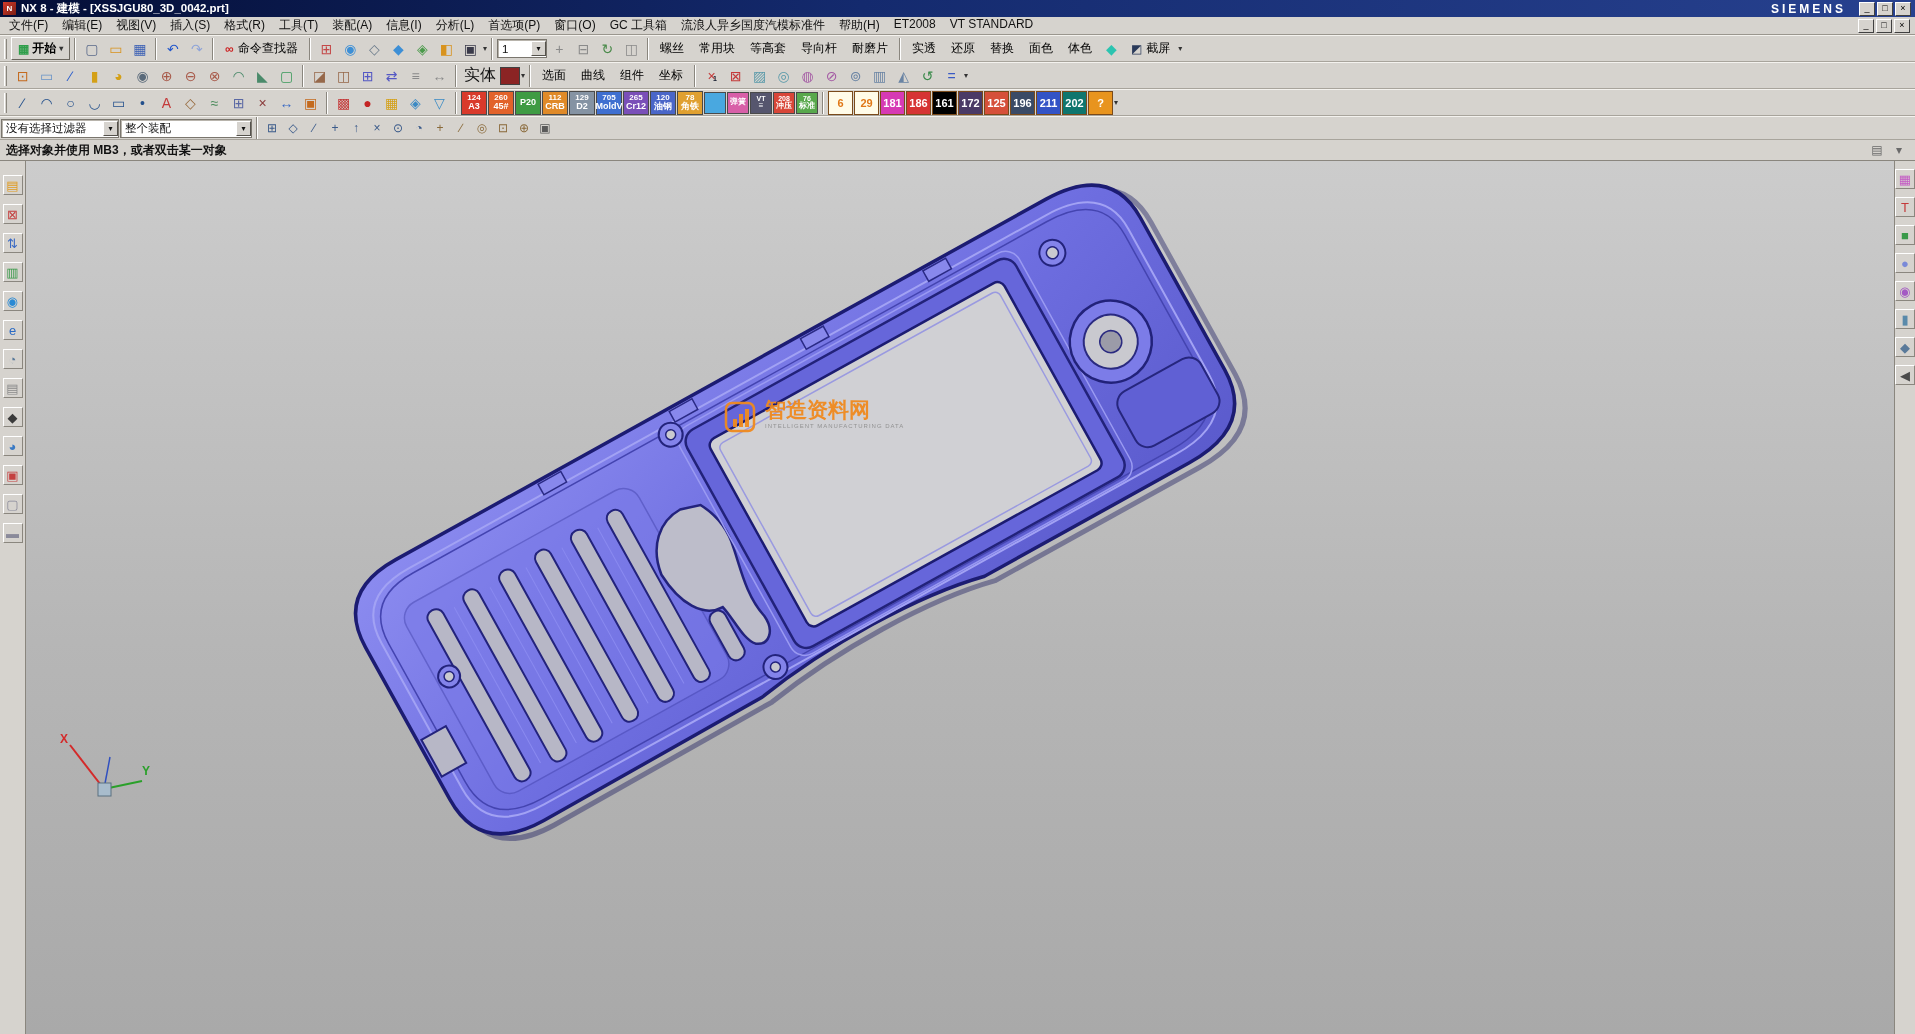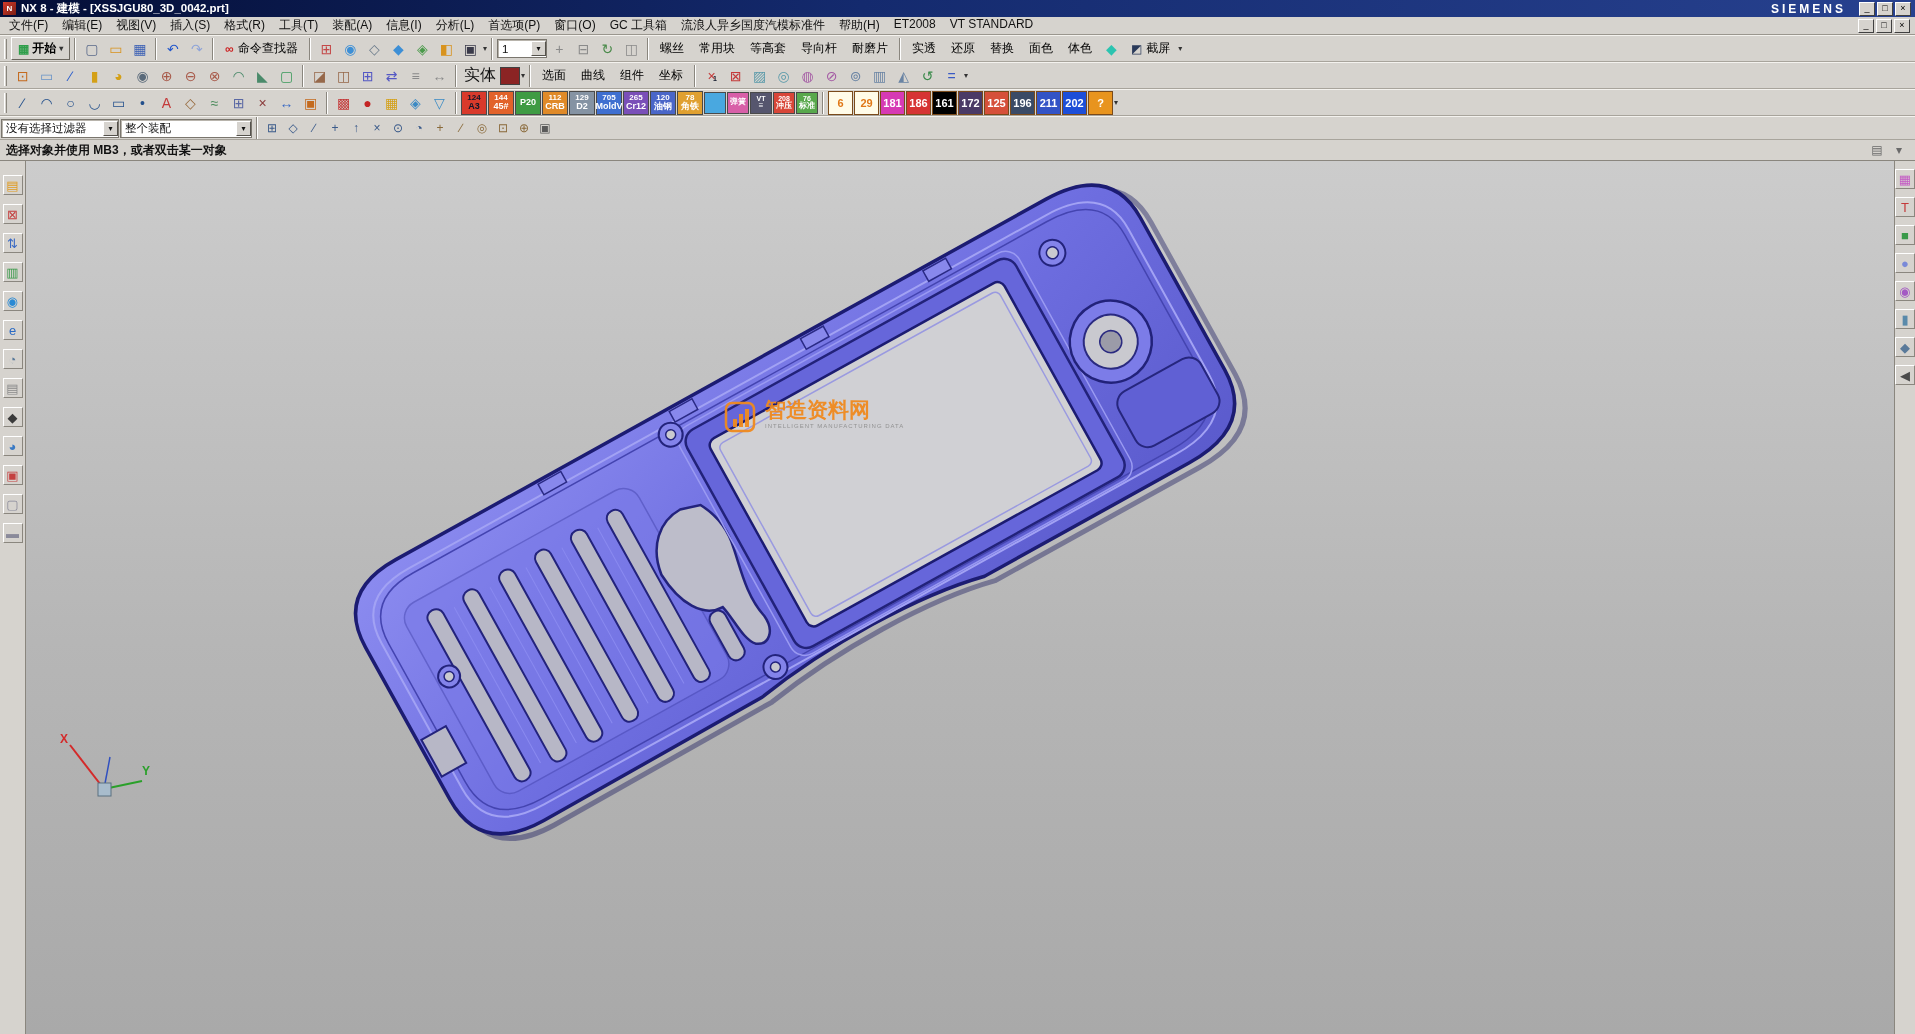--- a/index.html
+++ b/index.html
@@ -276,26 +276,26 @@
 
     <button class="tbtn" style="color: rgb(196, 58, 58);">▩</button>
         <button class="tbtn" style="color: rgb(196, 36, 36);">●</button>
         <button class="tbtn" style="color: rgb(212, 160, 23);">▦</button>
         <button class="tbtn" style="color: rgb(58, 138, 196);">◈</button>
         <button class="tbtn" style="color: rgb(58, 138, 196);">▽</button>
       </span>
     <span class="sep"></span>
     <span class="tb-group">
 
-    <button class="mat" style="color: #0f172a; background: rgb(217, 58, 43);">
+    <button class="mat" style="color: #ffffff; background: rgb(217, 58, 43);">
         <span class="t">124</span>
         <span class="b">A3</span>
       </button>
         <button class="mat" style="color: rgb(255, 255, 255); background: rgb(226, 98, 42);">
-        <span class="t">144</span>
+        <span class="t">260</span>
         <span class="b">45#</span>
       </button>
         <button class="mat" style="color: rgb(255, 255, 255); background: rgb(63, 155, 67);">
         <span class="t"></span>
         <span class="b">P20</span>
       </button>
         <button class="mat" style="color: rgb(255, 255, 255); background: rgb(224, 138, 40);">
         <span class="t">112</span>
         <span class="b">CRB</span>
       </button>
@@ -348,21 +348,21 @@
 
     <button class="matnum" style="color: rgb(224, 120, 24); background: rgb(255, 251, 232);">6</button>
         <button class="matnum" style="color: rgb(224, 120, 24); background: rgb(255, 251, 232);">29</button>
         <button class="matnum" style="color: rgb(255, 255, 255); background: rgb(214, 58, 180);">181</button>
         <button class="matnum" style="color: rgb(255, 255, 255); background: rgb(214, 52, 52);">186</button>
         <button class="matnum" style="color: rgb(255, 255, 255); background: #000000;">161</button>
         <button class="matnum" style="color: rgb(255, 255, 255); background: rgb(74, 58, 102);">172</button>
         <button class="matnum" style="color: rgb(255, 255, 255); background: rgb(214, 80, 58);">125</button>
         <button class="matnum" style="color: rgb(255, 255, 255); background: rgb(58, 74, 102);">196</button>
         <button class="matnum" style="color: rgb(255, 255, 255); background: rgb(51, 83, 198);">211</button>
-        <button class="matnum" style="color: rgb(255, 255, 255); background: #1d4ed8;">202</button>
+        <button class="matnum" style="color: rgb(255, 255, 255); background: #0f766e;">202</button>
         <button class="matnum" style="color: rgb(255, 255, 255); background: rgb(232, 148, 30);">?</button>
       </span>
     <span class="dda">▾</span>
   </div>
 
   <div class="tb-row" id="row4">
     <span class="combo" style="width:118px">
       <span>没有选择过滤器</span>
       <span class="arr">▾</span>
     </span>

